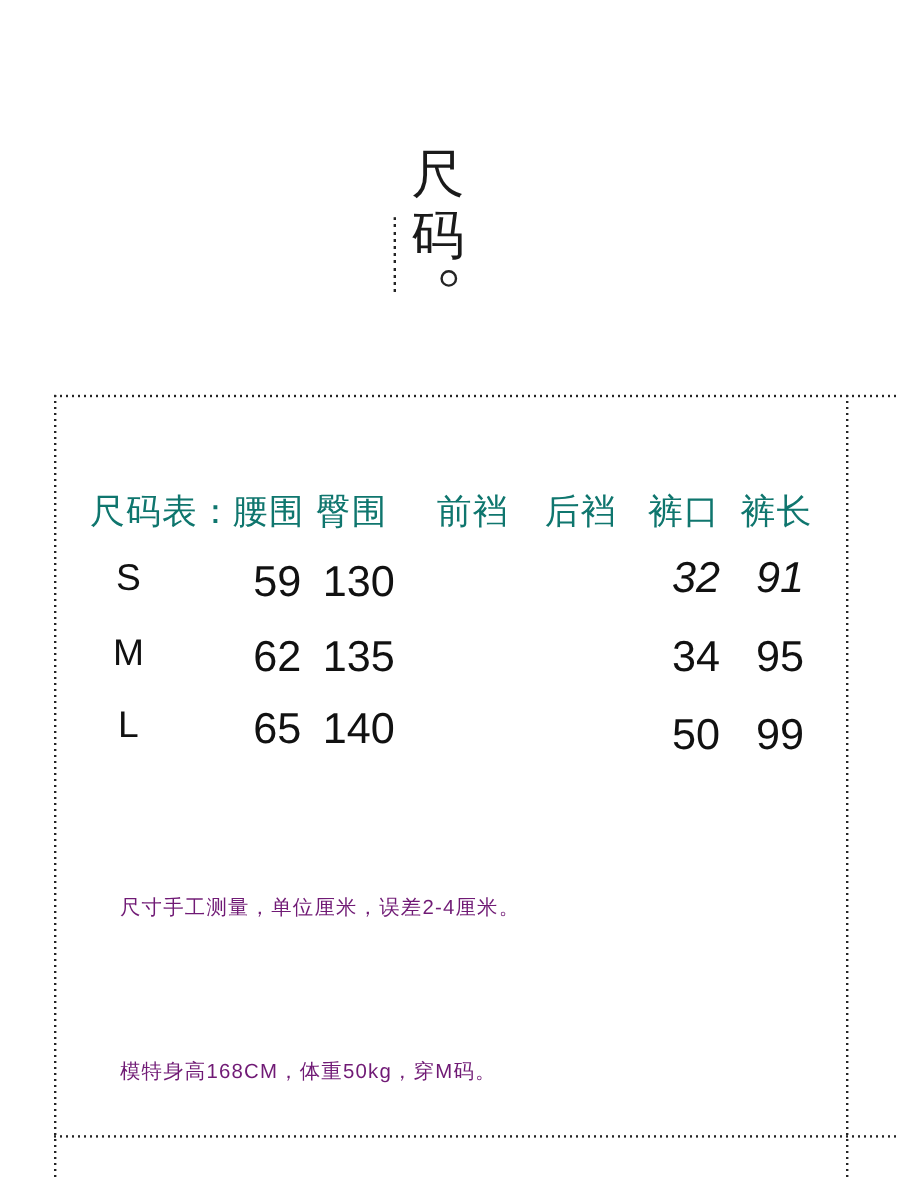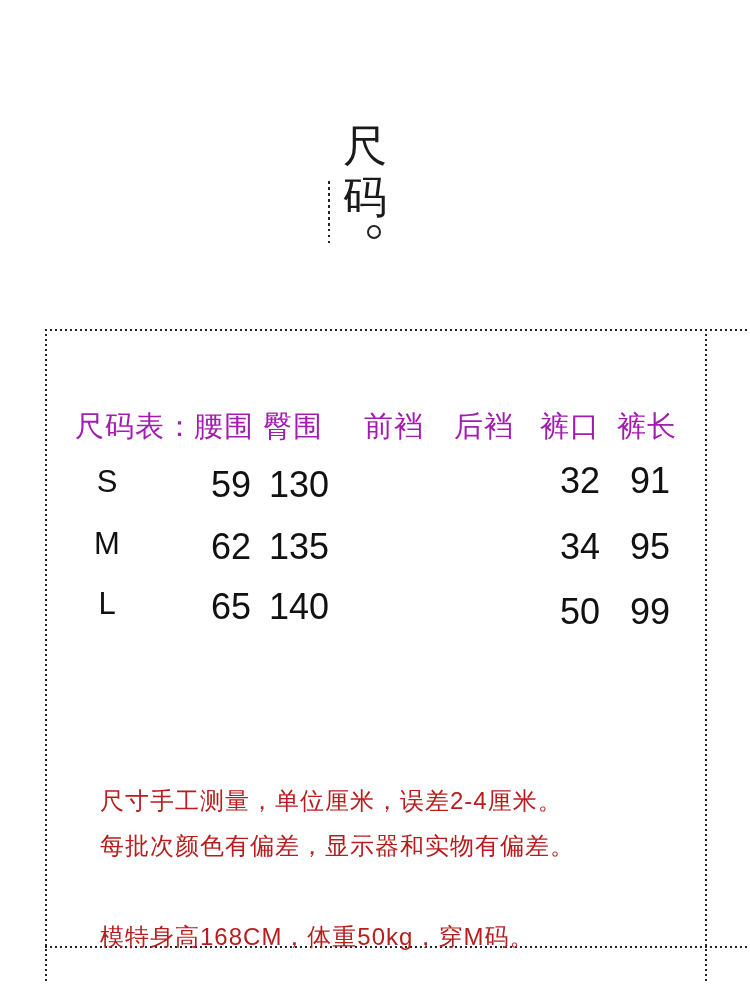--- a/index.html
+++ b/index.html
@@ -28,36 +28,36 @@
     border-radius:50%;margin:3px 0 0 31px;background:#fff;}
 
   
   .frame-top{left:45px;top:329px;width:705px;}
   .frame-bottom{left:45px;top:946px;width:705px;}
   .frame-left{left:45px;top:329px;height:652px;}
   .frame-right{left:705px;top:329px;height:652px;}
 
   
   .thead{position:absolute;left:0;top:407px;width:738px;height:36px;
-    font-size:29px;color:#a21caf;letter-spacing:1px;}
+    font-size:29px;color:#0f766e;letter-spacing:1px;}
   .hlabel{position:absolute;left:75px;white-space:nowrap;}
   .hc{position:absolute;transform:translateX(-50%);white-space:nowrap;}
   .hc1{left:224px}.hc2{left:293px}.hc3{left:394px}.hc4{left:484px}.hc5{left:570px}.hc6{left:647px}
 
   .trow{position:absolute;left:0;width:750px;height:36px;color:#111;}
   .trow-s{top:464px}.trow-m{top:526px}.trow-l{top:586px}
   .sz{position:absolute;left:107px;transform:translateX(-50%);font-size:31px;}
   .vc{position:absolute;transform:translateX(-50%);font-size:36px;}
   .vc1{left:231px}.vc2{left:299px}.vc3{left:394px}.vc4{left:484px}.vc5{left:580px}.vc6{left:650px}
-  .trow-s .vc5,.trow-s .vc6{top:-4px;}
+  .trow-s .vc5,.trow-s .vc6{top:-4px;font-style:italic;}
   .trow-l .vc5,.trow-l .vc6{top:5px;}
 
   
-  .note{position:absolute;left:100px;font-size:24px;letter-spacing:1px;
-    color:#b91c1c;white-space:nowrap;margin-top:40px;}
+  .note{position:absolute;left:100px;font-size:17px;letter-spacing:1px;
+    color:#701a75;white-space:nowrap;}
   .note1{top:745px}.note2{top:790px}.note3{top:837px}.note4{top:881px}
 </style>
 </head>
 <body>
 
 <div class="canvas">
 
   <div class="v-dots-loose title-line"></div>
   <div class="title">
     <span class="tchar">尺</span>
@@ -104,16 +104,15 @@
     <span class="sz">L</span>
     <span class="vc vc1">65</span>
     <span class="vc vc2">140</span>
     <span class="vc vc3"></span>
     <span class="vc vc4"></span>
     <span class="vc vc5">50</span>
     <span class="vc vc6">99</span>
   </div>
 
   <div class="note note1">尺寸手工测量，单位厘米，误差2-4厘米。</div>
-  <div class="note note2">每批次颜色有偏差，显示器和实物有偏差。</div>
   <div class="note note4">模特身高168CM，体重50kg，穿M码。</div>
 
 </div>
 
 </body></html>

